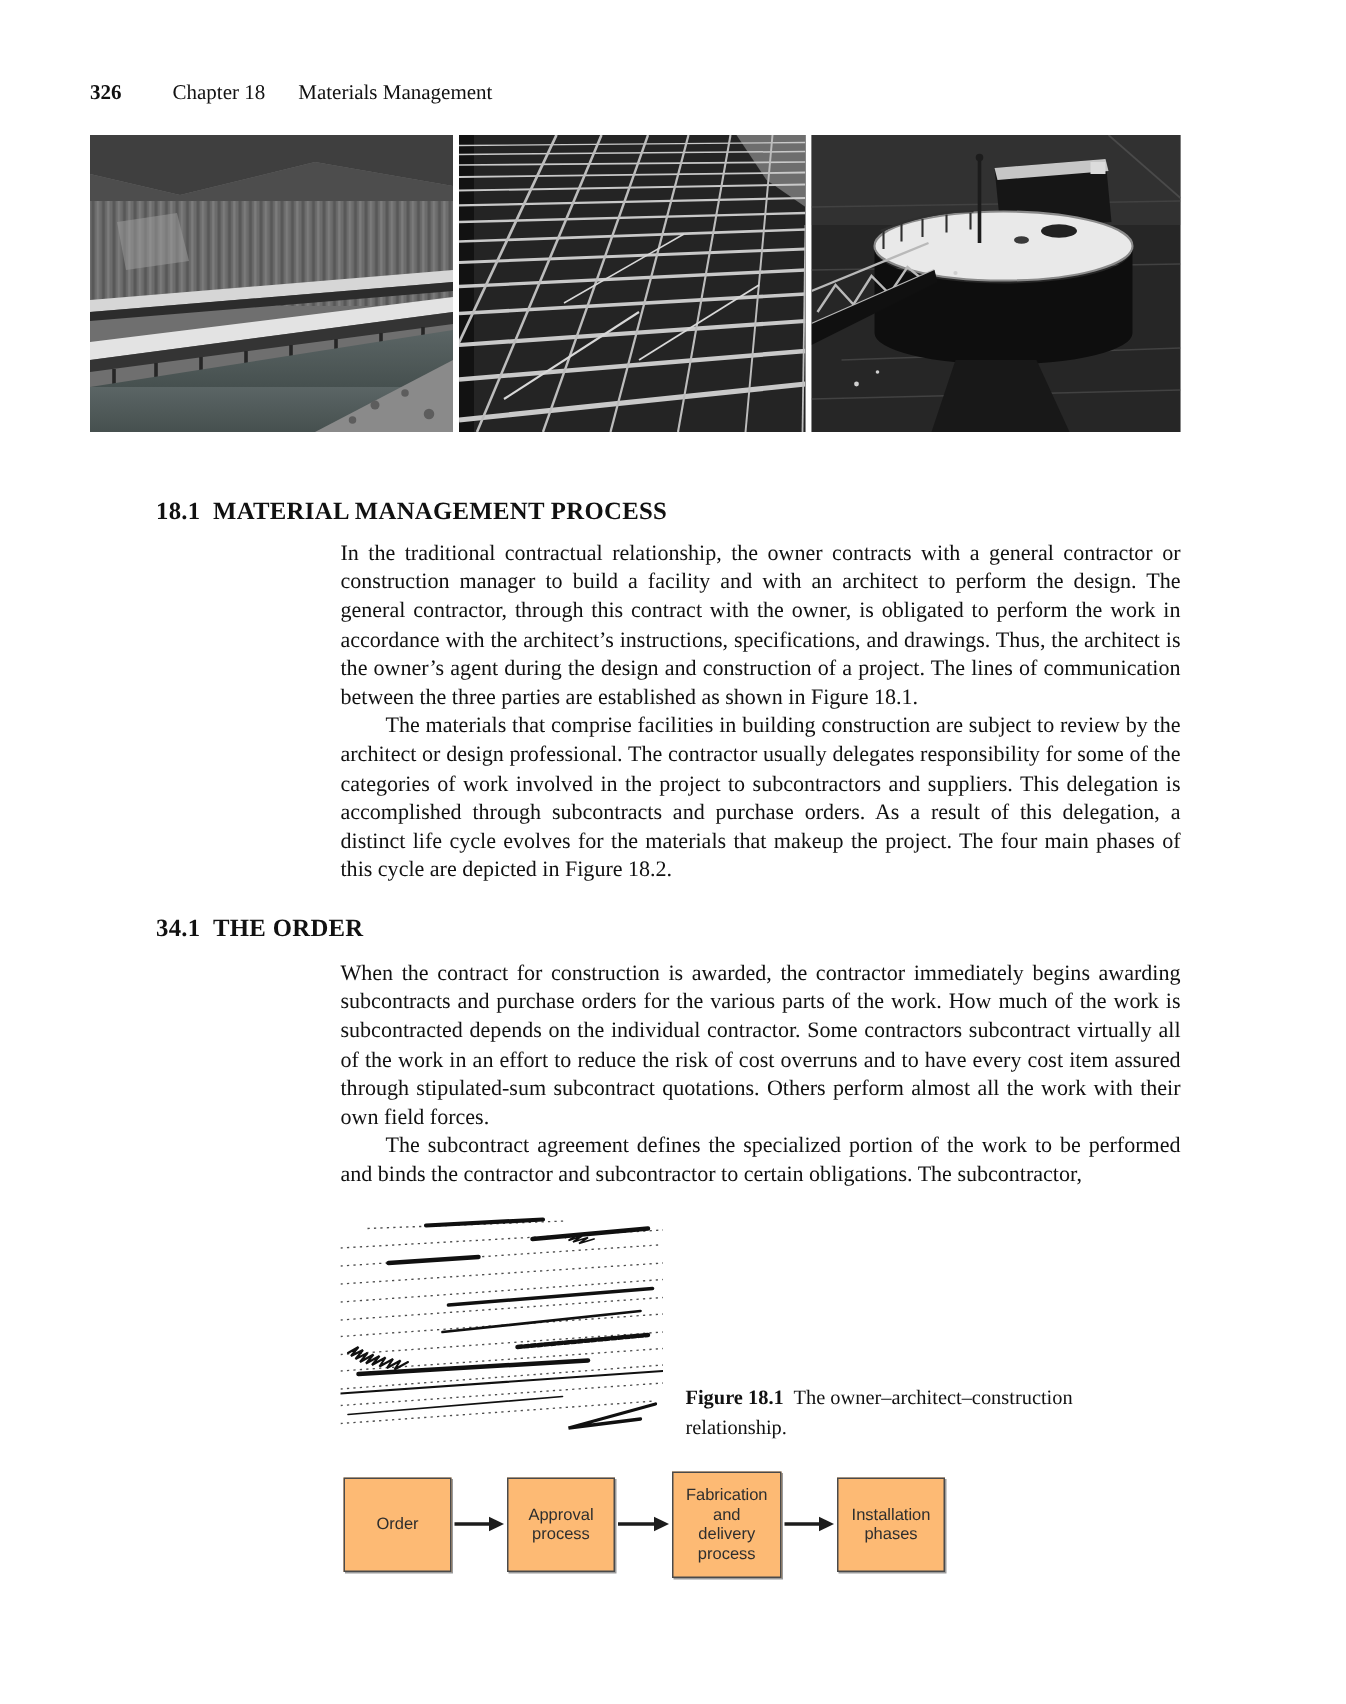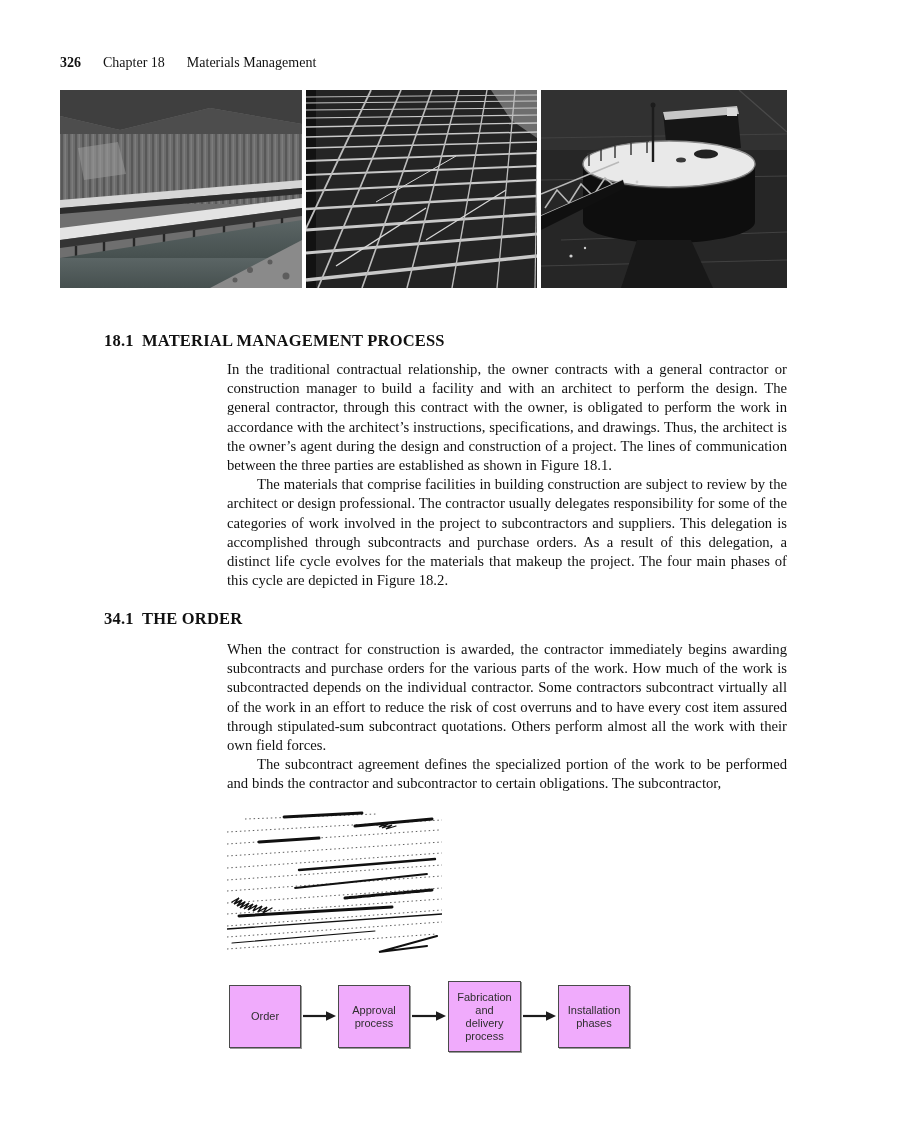--- a/index.html
+++ b/index.html
@@ -12,21 +12,21 @@
     color: #111;
     overflow: hidden;
   }
   
   .running-head {
     position: absolute;
     left: 60px; top: 55px;
     font-size: 14px;
     white-space: nowrap;
   }
-  .running-head .pagenum { font-weight: bold; margin-right: 22px; }
+  .running-head .pagenum { font-weight: bold; margin-right: 34px; }
   .running-head .chapter { margin-right: 22px; }
 
   
   .photo-strip {
     position: absolute;
     left: 60px; top: 90px;
     width: 727px; height: 198px;
     display: flex;
     gap: 4px;
   }
@@ -83,21 +83,21 @@
   .flow-diagram {
     position: absolute;
     left: 0; top: 975px;
     width: 897px; height: 110px;
   }
   .flow-box {
     position: absolute;
     box-sizing: border-box;
     border: 1.6px solid #4a4a4a;
     box-shadow: 1px 1px 0 #9a9a9a;
-    background: #f0abfc;
+    background: #fdba74;
     display: flex;
     align-items: center;
     justify-content: center;
     text-align: center;
     font-family: "Liberation Sans", sans-serif;
     font-size: 11px;
     line-height: 13px;
     color: #2e2e2e;
     white-space: pre-line;
   }
@@ -297,20 +297,24 @@
         <path d="M5,92 l7,-4 l-5,6 l8,-4 l-5,6 l8,-4 l-5,6 l9,-5 l-5,6 l9,-5 l-5,6 l9,-5 l-4,6 l9,-5 l-4,6 l9,-5 l-4,6 l9,-5" stroke-width="1.4"></path>
         <line x1="118" y1="88" x2="205" y2="80" stroke-width="3" stroke-dasharray="3 1.5"></line>
         <line x1="12" y1="106" x2="165" y2="97" stroke-width="3"></line>
         <line x1="0" y1="119" x2="215" y2="104" stroke-width="1.4"></line>
         <line x1="5" y1="133" x2="148" y2="121" stroke-width="1.1"></line>
         <path d="M210,126 L152,142 L200,136" stroke-width="2.2"></path>
       </g>
     </svg>
   </div>
 
+  <p class="fig-caption fig1-caption">
+    <span class="fig-label">Figure 18.1</span>&nbsp;
+    <span>The owner–architect–construction relationship.</span>
+  </p>
 
   <div class="flow-diagram">
     <div class="flow-box" style="left:229px; top:10px; width:72px; height:63px">Order</div>
     <div class="flow-box" style="left:338px; top:10px; width:72px; height:63px">Approval
 process</div>
     <div class="flow-box" style="left:448px; top:6px; width:73px; height:71px">Fabrication
 and
 delivery
 process</div>
     <div class="flow-box" style="left:558px; top:10px; width:72px; height:63px">Installation

